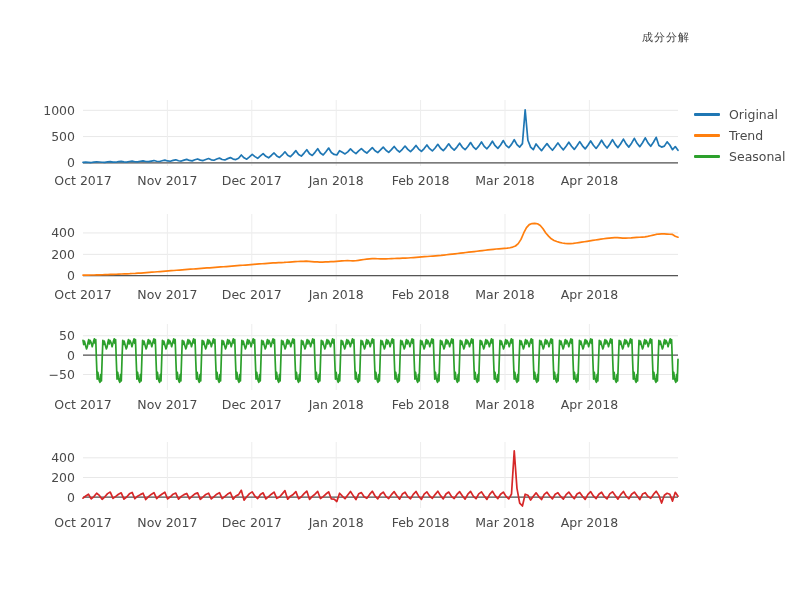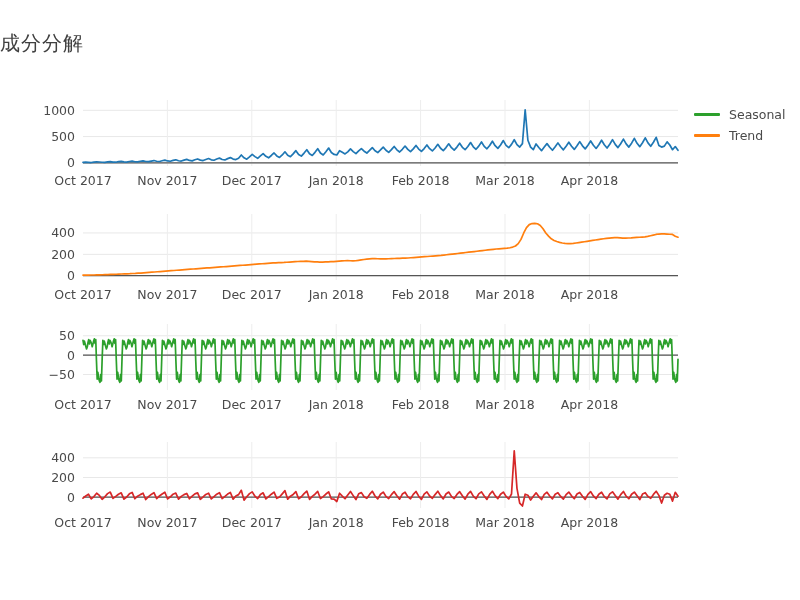--- a/index.html
+++ b/index.html
@@ -20,22 +20,22 @@
     left: 0; top: 0;
     width: 800px;
     height: 600px;
     background: #ffffff;
   }
   #chart-title {
     position: absolute;
     left: 0;
     top: 30px;
     width: 690px;
-    text-align: left;
-    font-size: 20px;
+    text-align: right;
+    font-size: 11px;
     color: #404040;
     letter-spacing: 1px;
   }
   .panel {
     position: absolute;
     left: 0;
     width: 800px;
   }
   .plot-svg {
     display: block;
@@ -172,22 +172,26 @@
         <text x="504.9858156028369" y="89" text-anchor="middle" class="tick">Mar 2018</text>
         <line x1="589.3829787234043" x2="589.3829787234043" y1="4" y2="70" stroke="#ededed" stroke-width="1"></line>
         <text x="589.3829787234043" y="89" text-anchor="middle" class="tick">Apr 2018</text>
         <line x1="83" x2="678" y1="59.17460317460318" y2="59.17460317460318" stroke="#555555" stroke-width="1.2"></line>
         <path d="M83.00 60.16L85.73 57.99L88.46 56.22L91.19 60.95L93.92 58.58L96.65 55.24L99.38 57.40L102.11 61.34L104.83 58.78L107.56 55.63L110.29 54.06L113.02 60.36L115.75 58.39L118.48 56.22L121.21 54.84L123.94 61.14L126.67 58.98L129.40 55.83L132.13 54.45L134.86 60.75L137.59 58.19L140.32 56.62L143.05 55.24L145.78 61.54L148.50 58.58L151.23 56.42L153.96 54.65L156.69 60.55L159.42 57.99L162.15 56.03L164.88 54.25L167.61 60.95L170.34 58.78L173.07 56.22L175.80 55.04L178.53 61.14L181.26 58.39L183.99 56.62L186.72 55.43L189.44 60.75L192.17 58.19L194.90 55.83L197.63 54.84L200.36 61.34L203.09 58.98L205.82 56.42L208.55 55.24L211.28 60.95L214.01 58.58L216.74 56.22L219.47 54.65L222.20 60.55L224.93 58.39L227.66 56.03L230.39 54.45L233.11 61.14L235.84 57.99L238.57 56.62L241.30 52.29L244.03 62.13L246.76 58.78L249.49 55.63L252.22 53.86L254.95 58.19L257.68 60.55L260.41 56.42L263.14 54.84L265.87 60.95L268.60 58.58L271.33 56.22L274.06 54.06L276.78 60.36L279.51 58.98L282.24 55.83L284.97 52.68L287.70 61.14L290.43 58.19L293.16 56.42L295.89 53.66L298.62 60.75L301.35 58.78L304.08 55.63L306.81 53.07L309.54 61.34L312.27 58.39L315.00 56.22L317.72 53.47L320.45 60.55L323.18 58.58L325.91 56.03L328.64 53.86L331.37 60.95L334.10 61.14L336.83 63.50L339.56 55.24L342.29 58.19L345.02 60.75L347.75 57.01L350.48 53.47L353.21 57.60L355.94 61.54L358.67 55.83L361.39 54.65L364.12 58.78L366.85 60.36L369.58 56.42L372.31 53.27L375.04 57.99L377.77 60.95L380.50 56.22L383.23 54.06L385.96 58.39L388.69 60.55L391.42 56.62L394.15 53.66L396.88 57.80L399.61 61.14L402.33 56.03L405.06 54.25L407.79 58.58L410.52 60.75L413.25 56.42L415.98 53.47L418.71 58.19L421.44 61.34L424.17 56.22L426.90 53.86L429.63 57.99L432.36 60.36L435.09 56.62L437.82 53.27L440.55 57.60L443.28 60.95L446.00 56.03L448.73 54.06L451.46 58.39L454.19 60.55L456.92 56.42L459.65 53.66L462.38 57.80L465.11 61.14L467.84 56.22L470.57 53.47L473.30 58.19L476.03 60.75L478.76 55.83L481.49 53.86L484.22 57.99L486.94 61.34L489.67 56.42L492.40 53.27L495.13 57.60L497.86 60.55L500.59 56.22L503.32 54.06L506.05 58.39L508.78 60.95L511.51 56.03L514.24 12.92L516.97 50.32L519.70 65.08L522.43 68.03L525.16 56.22L527.89 57.21L530.61 62.13L533.34 58.19L536.07 54.84L538.80 58.58L541.53 61.54L544.26 56.42L546.99 54.25L549.72 57.99L552.45 60.95L555.18 56.22L557.91 54.65L560.64 58.39L563.37 61.14L566.10 56.62L568.83 54.06L571.56 57.80L574.28 60.75L577.01 56.03L579.74 54.45L582.47 58.19L585.20 61.34L587.93 56.42L590.66 53.66L593.39 57.99L596.12 60.55L598.85 56.22L601.58 54.25L604.31 58.58L607.04 60.95L609.77 55.83L612.50 53.86L615.22 57.60L617.95 61.14L620.68 56.62L623.41 53.47L626.14 58.19L628.87 60.75L631.60 56.22L634.33 54.06L637.06 57.80L639.79 61.54L642.52 56.03L645.25 54.65L647.98 58.39L650.71 60.36L653.44 56.42L656.17 53.27L658.89 57.40L661.62 65.08L664.35 57.21L667.08 55.24L669.81 56.22L672.54 63.11L675.27 54.25L678.00 58.19" fill="none" stroke="#d62728" stroke-width="1.7" stroke-linejoin="round" stroke-linecap="round"></path>
       </svg>
     </div>
 
   <div class="legend">
     <div class="legend-row">
-      <span class="legend-swatch" style="background:#2ca02c"></span>
-      <span class="legend-label">Seasonal</span>
+      <span class="legend-swatch" style="background:#1f77b4"></span>
+      <span class="legend-label">Original</span>
     </div>
     <div class="legend-row">
       <span class="legend-swatch" style="background:#ff7f0e"></span>
       <span class="legend-label">Trend</span>
+    </div>
+    <div class="legend-row">
+      <span class="legend-swatch" style="background:#2ca02c"></span>
+      <span class="legend-label">Seasonal</span>
     </div>
   </div>
 
 </div>
 
 </body></html>

